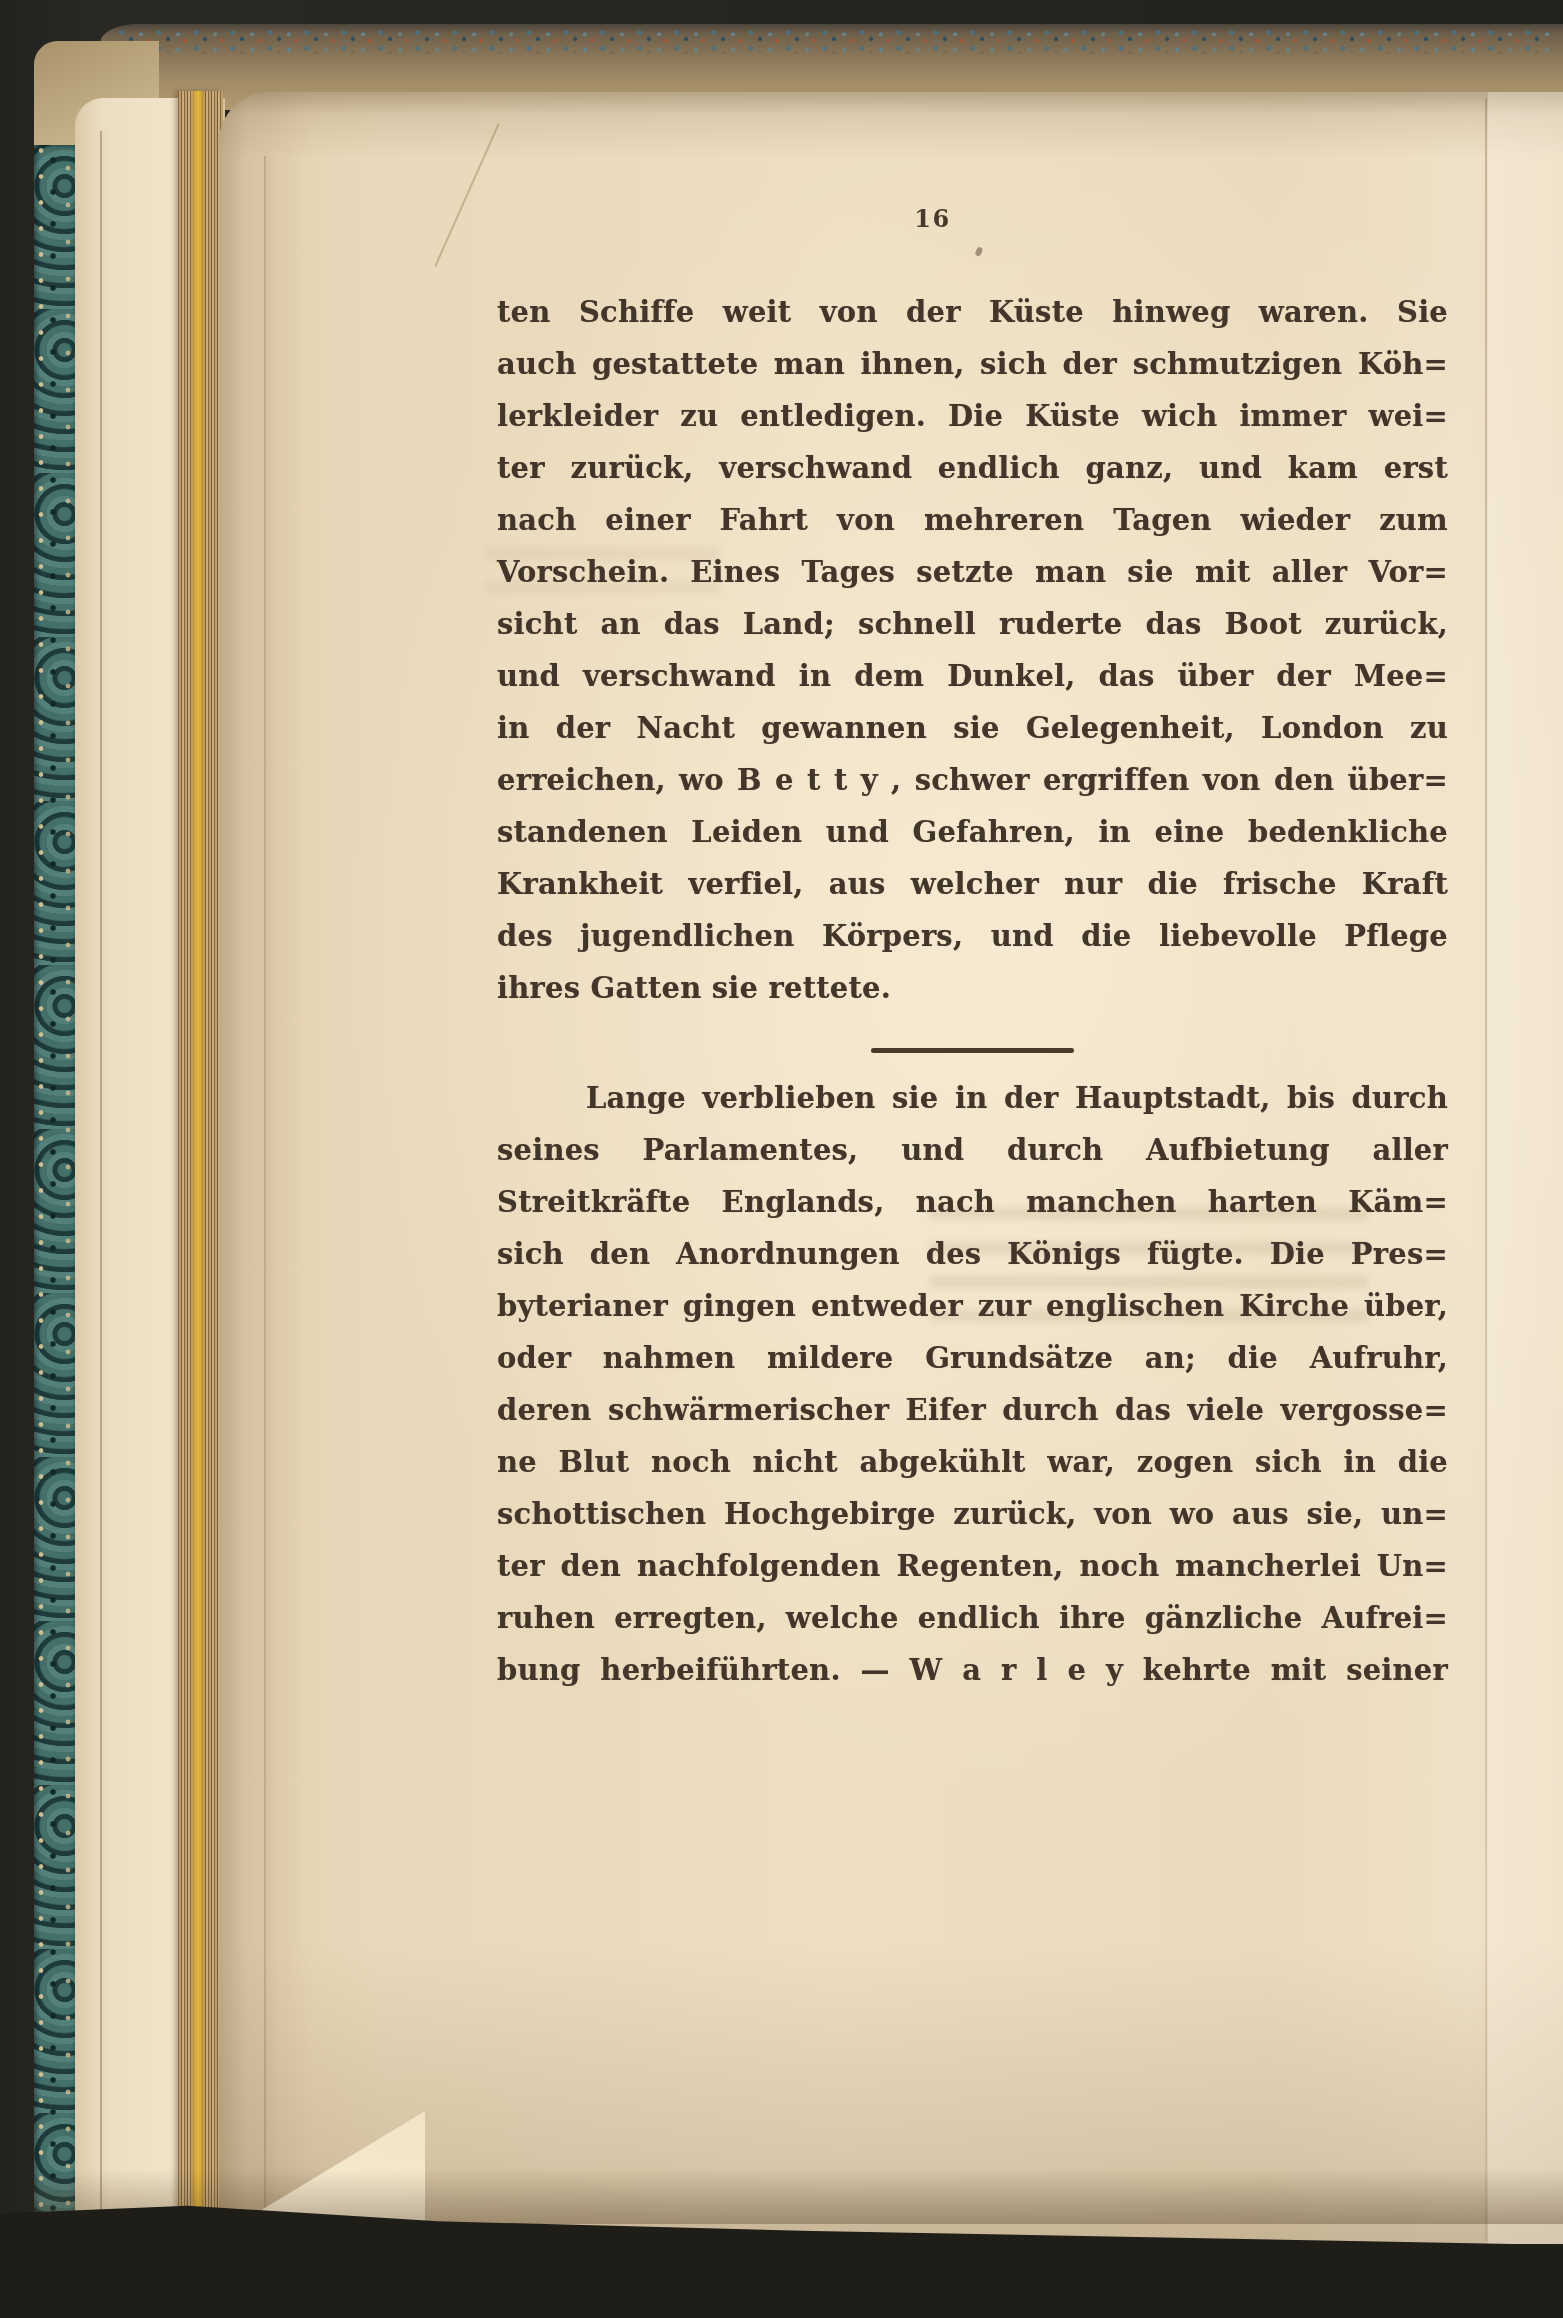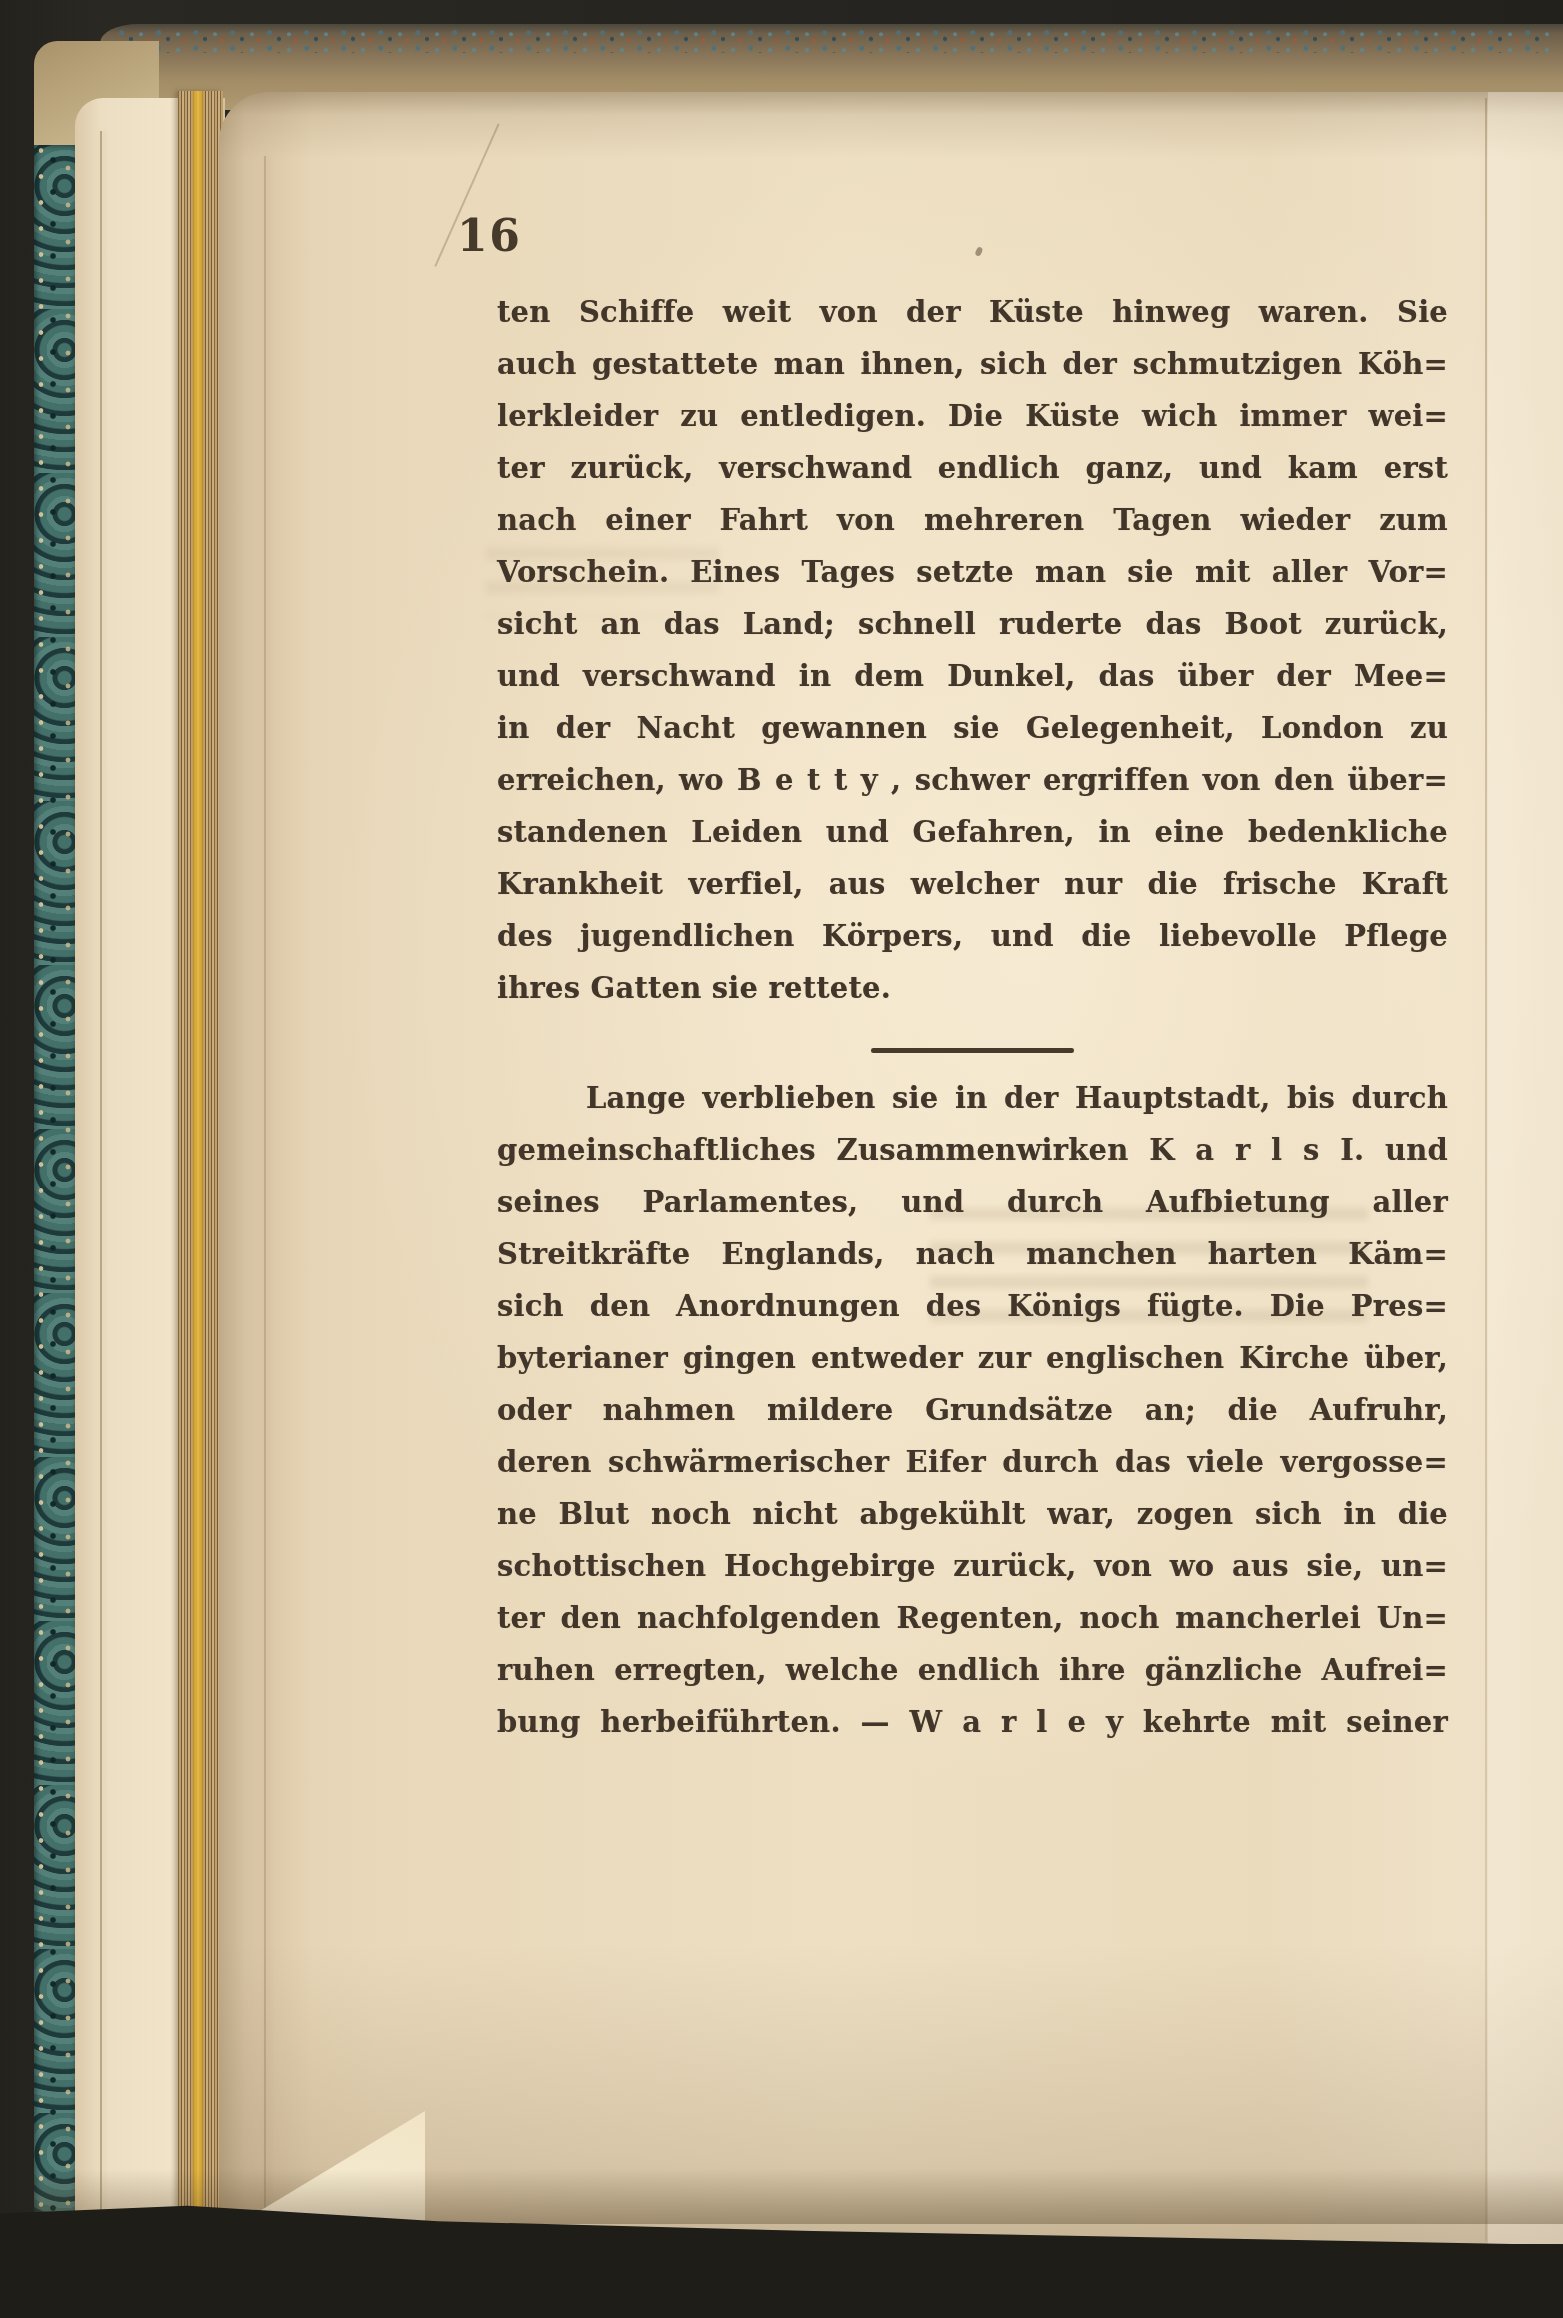--- a/index.html
+++ b/index.html
@@ -76,22 +76,22 @@
     -webkit-clip-path:polygon(0 100%,100% 100%,100% 0);clip-path:polygon(0 100%,100% 100%,100% 0);}
 
   
   .bottom-shadow{position:absolute;left:34px;right:0;top:2169px;height:55px;
     background:linear-gradient(180deg,transparent,rgba(88,68,42,.38));}
   .bottom-dark{position:absolute;left:0;right:0;top:2201px;bottom:0;background:#1e1d18;
     -webkit-clip-path:polygon(0 12.5px,12% 4.7px,28% 20.3px,52% 30px,100% 44px,100% 100%,0 100%);
     clip-path:polygon(0 12.5px,12% 4.7px,28% 20.3px,52% 30px,100% 44px,100% 100%,0 100%);}
 
   
-  .pageno{position:absolute;left:457px;width:951px;top:210px;
-    font-size:44px;font-weight:700;color:#463a2b;letter-spacing:1.6px;}
+  .pageno{position:absolute;left:457px;width:951px;top:204px;text-align:center;
+    font-size:24px;font-weight:700;color:#463a2b;letter-spacing:1.6px;}
   .speck{position:absolute;left:976px;top:247px;width:5.5px;height:8.6px;border-radius:50%;
     background:rgba(82,64,44,.5);transform:rotate(24deg);}
   .textblock{position:absolute;left:457px;top:286px;width:951px;
     color:#42362a;font-size:29px;font-weight:700;letter-spacing:0.2px;
     text-shadow:0 0 0.8px rgba(62,48,32,.35);margin-left:40px;}
   .line{height:52px;line-height:52px;text-align:justify;text-align-last:justify;}
   .line.flush{text-align-last:left;}
   .line.indent{text-indent:89px;}
   .divider{width:203px;height:4.7px;background:#483a2a;border-radius:2.3px;
     margin:34px auto 19.5px auto;box-shadow:0 0.8px 0.8px rgba(255,240,215,.4);}
@@ -132,21 +132,20 @@
         <div class="line">in der Nacht gewannen sie Gelegenheit, London zu</div>
         <div class="line">erreichen, wo B e t t y , schwer ergriffen von den über=</div>
         <div class="line">standenen Leiden und Gefahren, in eine bedenkliche</div>
         <div class="line">Krankheit verfiel, aus welcher nur die frische Kraft</div>
         <div class="line">des jugendlichen Körpers, und die liebevolle Pflege</div>
         <div class="line flush">ihres Gatten sie rettete.</div>
       </div>
     <div class="divider"></div>
     <div>
         <div class="line indent">Lange verblieben sie in der Hauptstadt, bis durch</div>
-        <div class="line">gemeinschaftliches Zusammenwirken K a r l s I. und</div>
         <div class="line">seines Parlamentes, und durch Aufbietung aller</div>
         <div class="line">Streitkräfte Englands, nach manchen harten Käm=</div>
         <div class="line">sich den Anordnungen des Königs fügte. Die Pres=</div>
         <div class="line">byterianer gingen entweder zur englischen Kirche über,</div>
         <div class="line">oder nahmen mildere Grundsätze an; die Aufruhr,</div>
         <div class="line">deren schwärmerischer Eifer durch das viele vergosse=</div>
         <div class="line">ne Blut noch nicht abgekühlt war, zogen sich in die</div>
         <div class="line">schottischen Hochgebirge zurück, von wo aus sie, un=</div>
         <div class="line">ter den nachfolgenden Regenten, noch mancherlei Un=</div>
         <div class="line">ruhen erregten, welche endlich ihre gänzliche Aufrei=</div>

